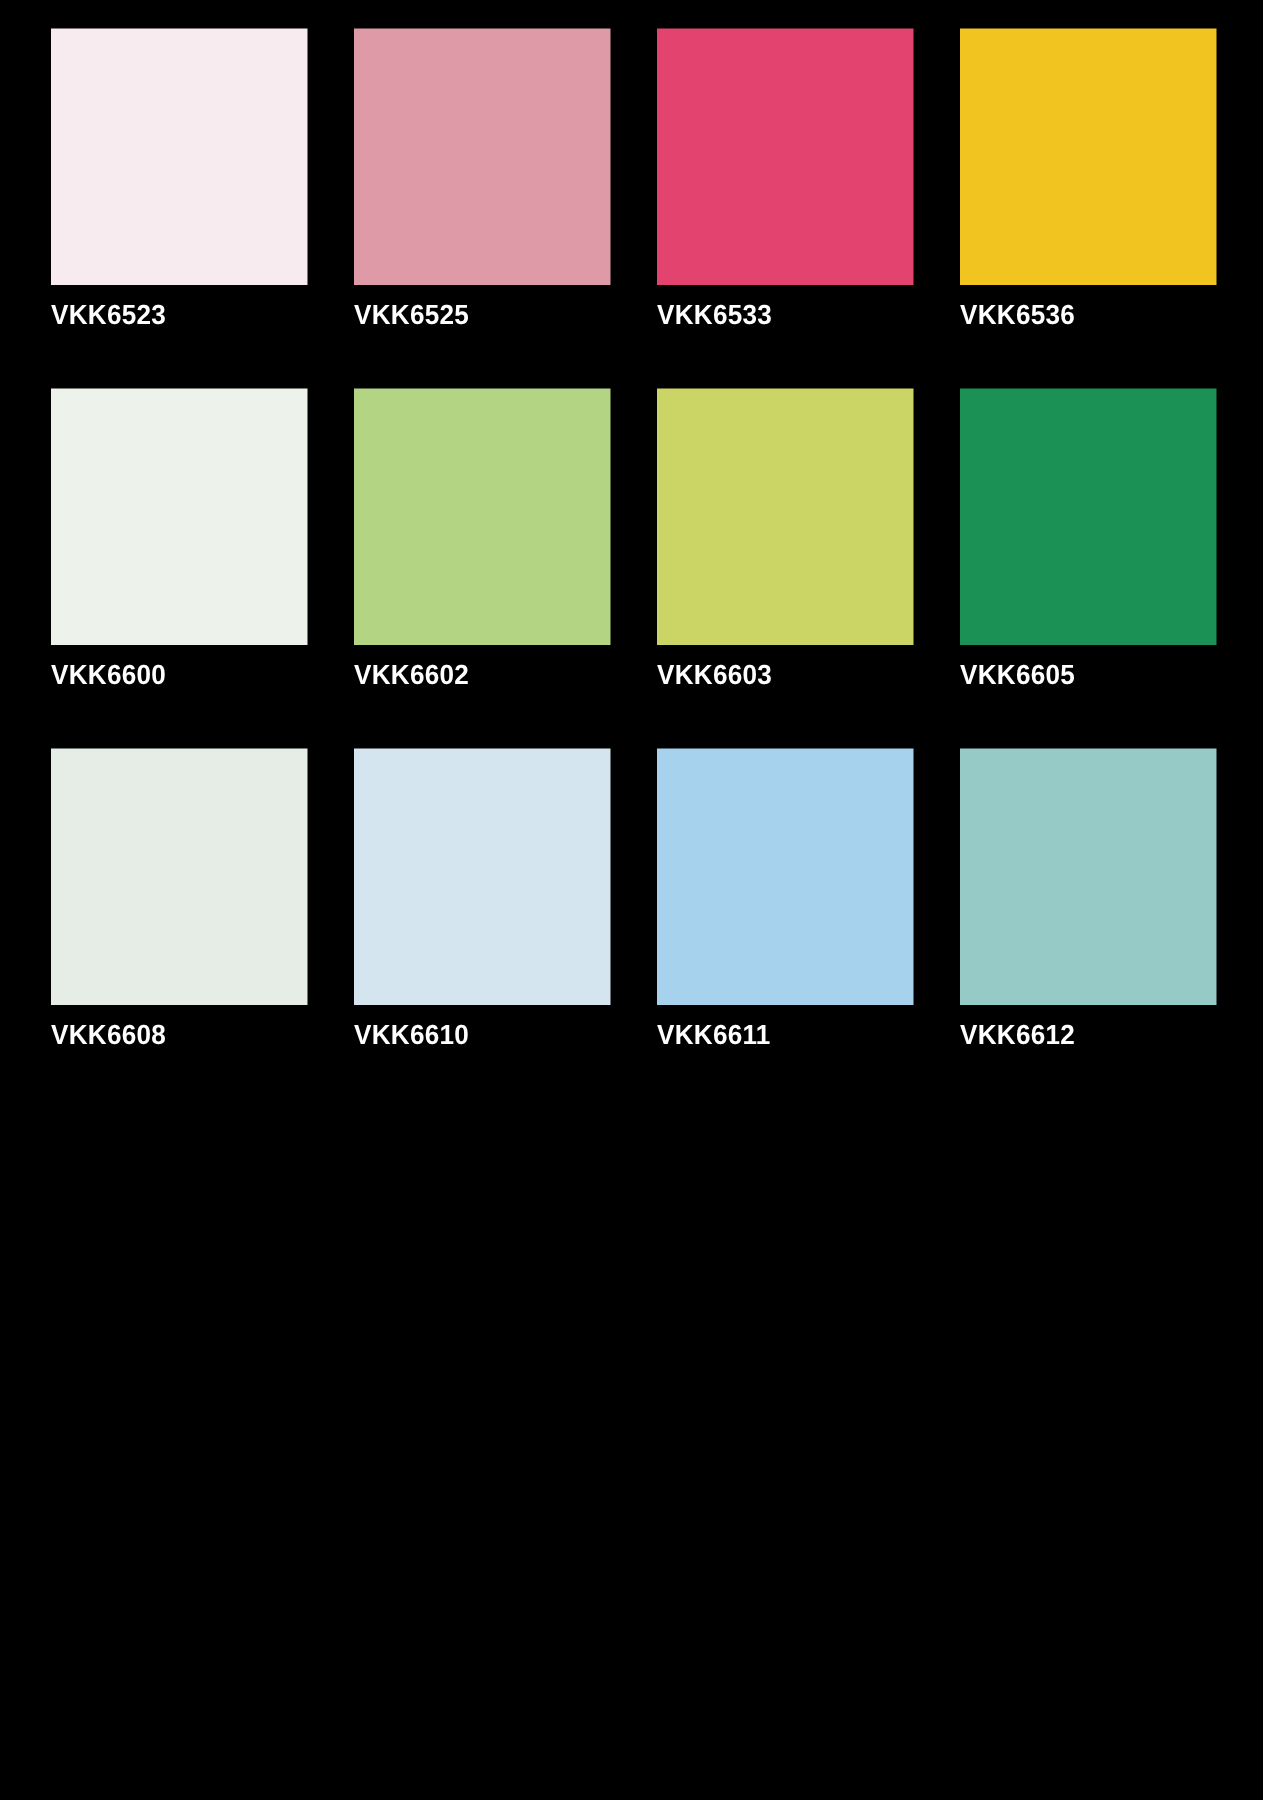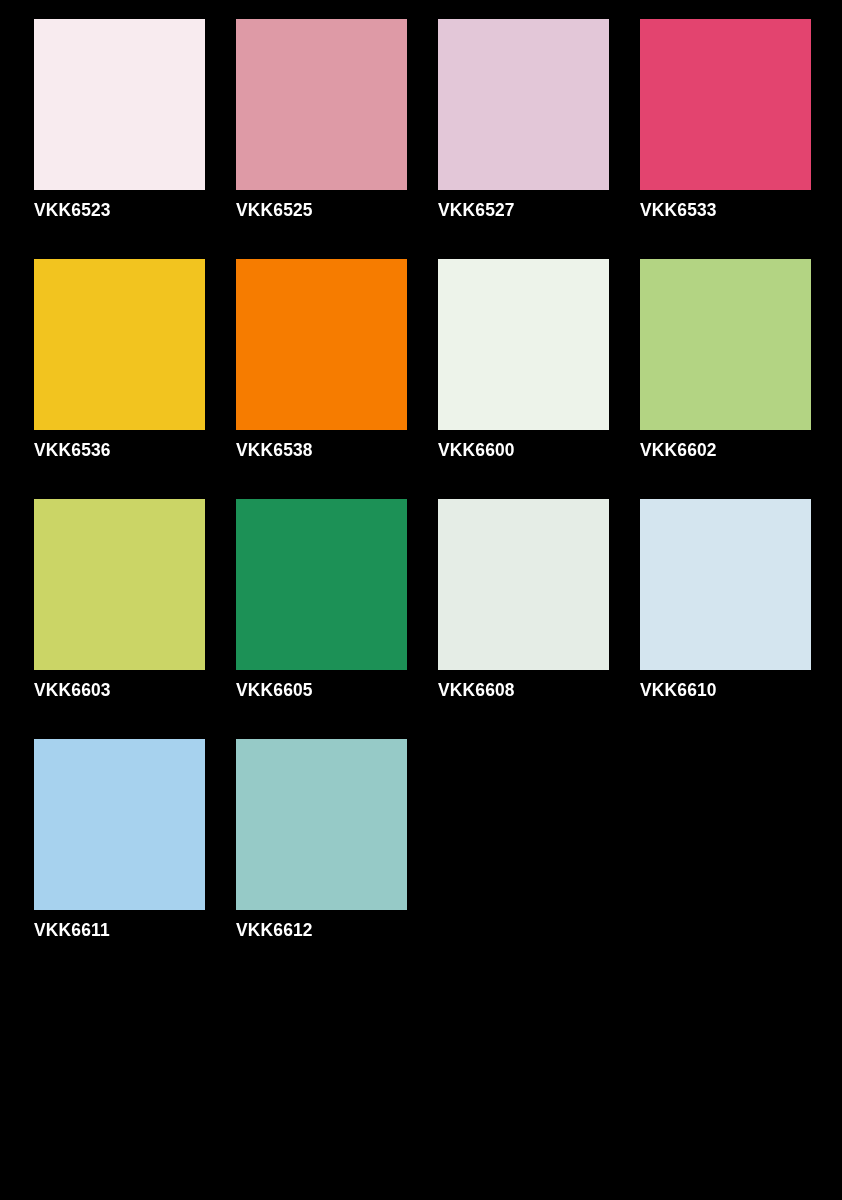--- a/index.html
+++ b/index.html
@@ -71,34 +71,26 @@
   <div class="swatch-grid">
       <div class="swatch-cell">
         <div class="swatch-chip" style="background-color: rgb(248, 235, 239);"></div>
         <div class="swatch-label">VKK6523</div>
       </div>
       <div class="swatch-cell">
         <div class="swatch-chip" style="background-color: rgb(222, 154, 166);"></div>
         <div class="swatch-label">VKK6525</div>
       </div>
       <div class="swatch-cell">
-        <div class="swatch-chip" style="background-color: rgb(227, 199, 216);"></div>
-        <div class="swatch-label">VKK6527</div>
-      </div>
-      <div class="swatch-cell">
         <div class="swatch-chip" style="background-color: rgb(227, 68, 111);"></div>
         <div class="swatch-label">VKK6533</div>
       </div>
       <div class="swatch-cell">
         <div class="swatch-chip" style="background-color: rgb(242, 196, 31);"></div>
         <div class="swatch-label">VKK6536</div>
-      </div>
-      <div class="swatch-cell">
-        <div class="swatch-chip" style="background-color: rgb(246, 124, 0);"></div>
-        <div class="swatch-label">VKK6538</div>
       </div>
       <div class="swatch-cell">
         <div class="swatch-chip" style="background-color: rgb(237, 243, 234);"></div>
         <div class="swatch-label">VKK6600</div>
       </div>
       <div class="swatch-cell">
         <div class="swatch-chip" style="background-color: rgb(179, 212, 131);"></div>
         <div class="swatch-label">VKK6602</div>
       </div>
       <div class="swatch-cell">

